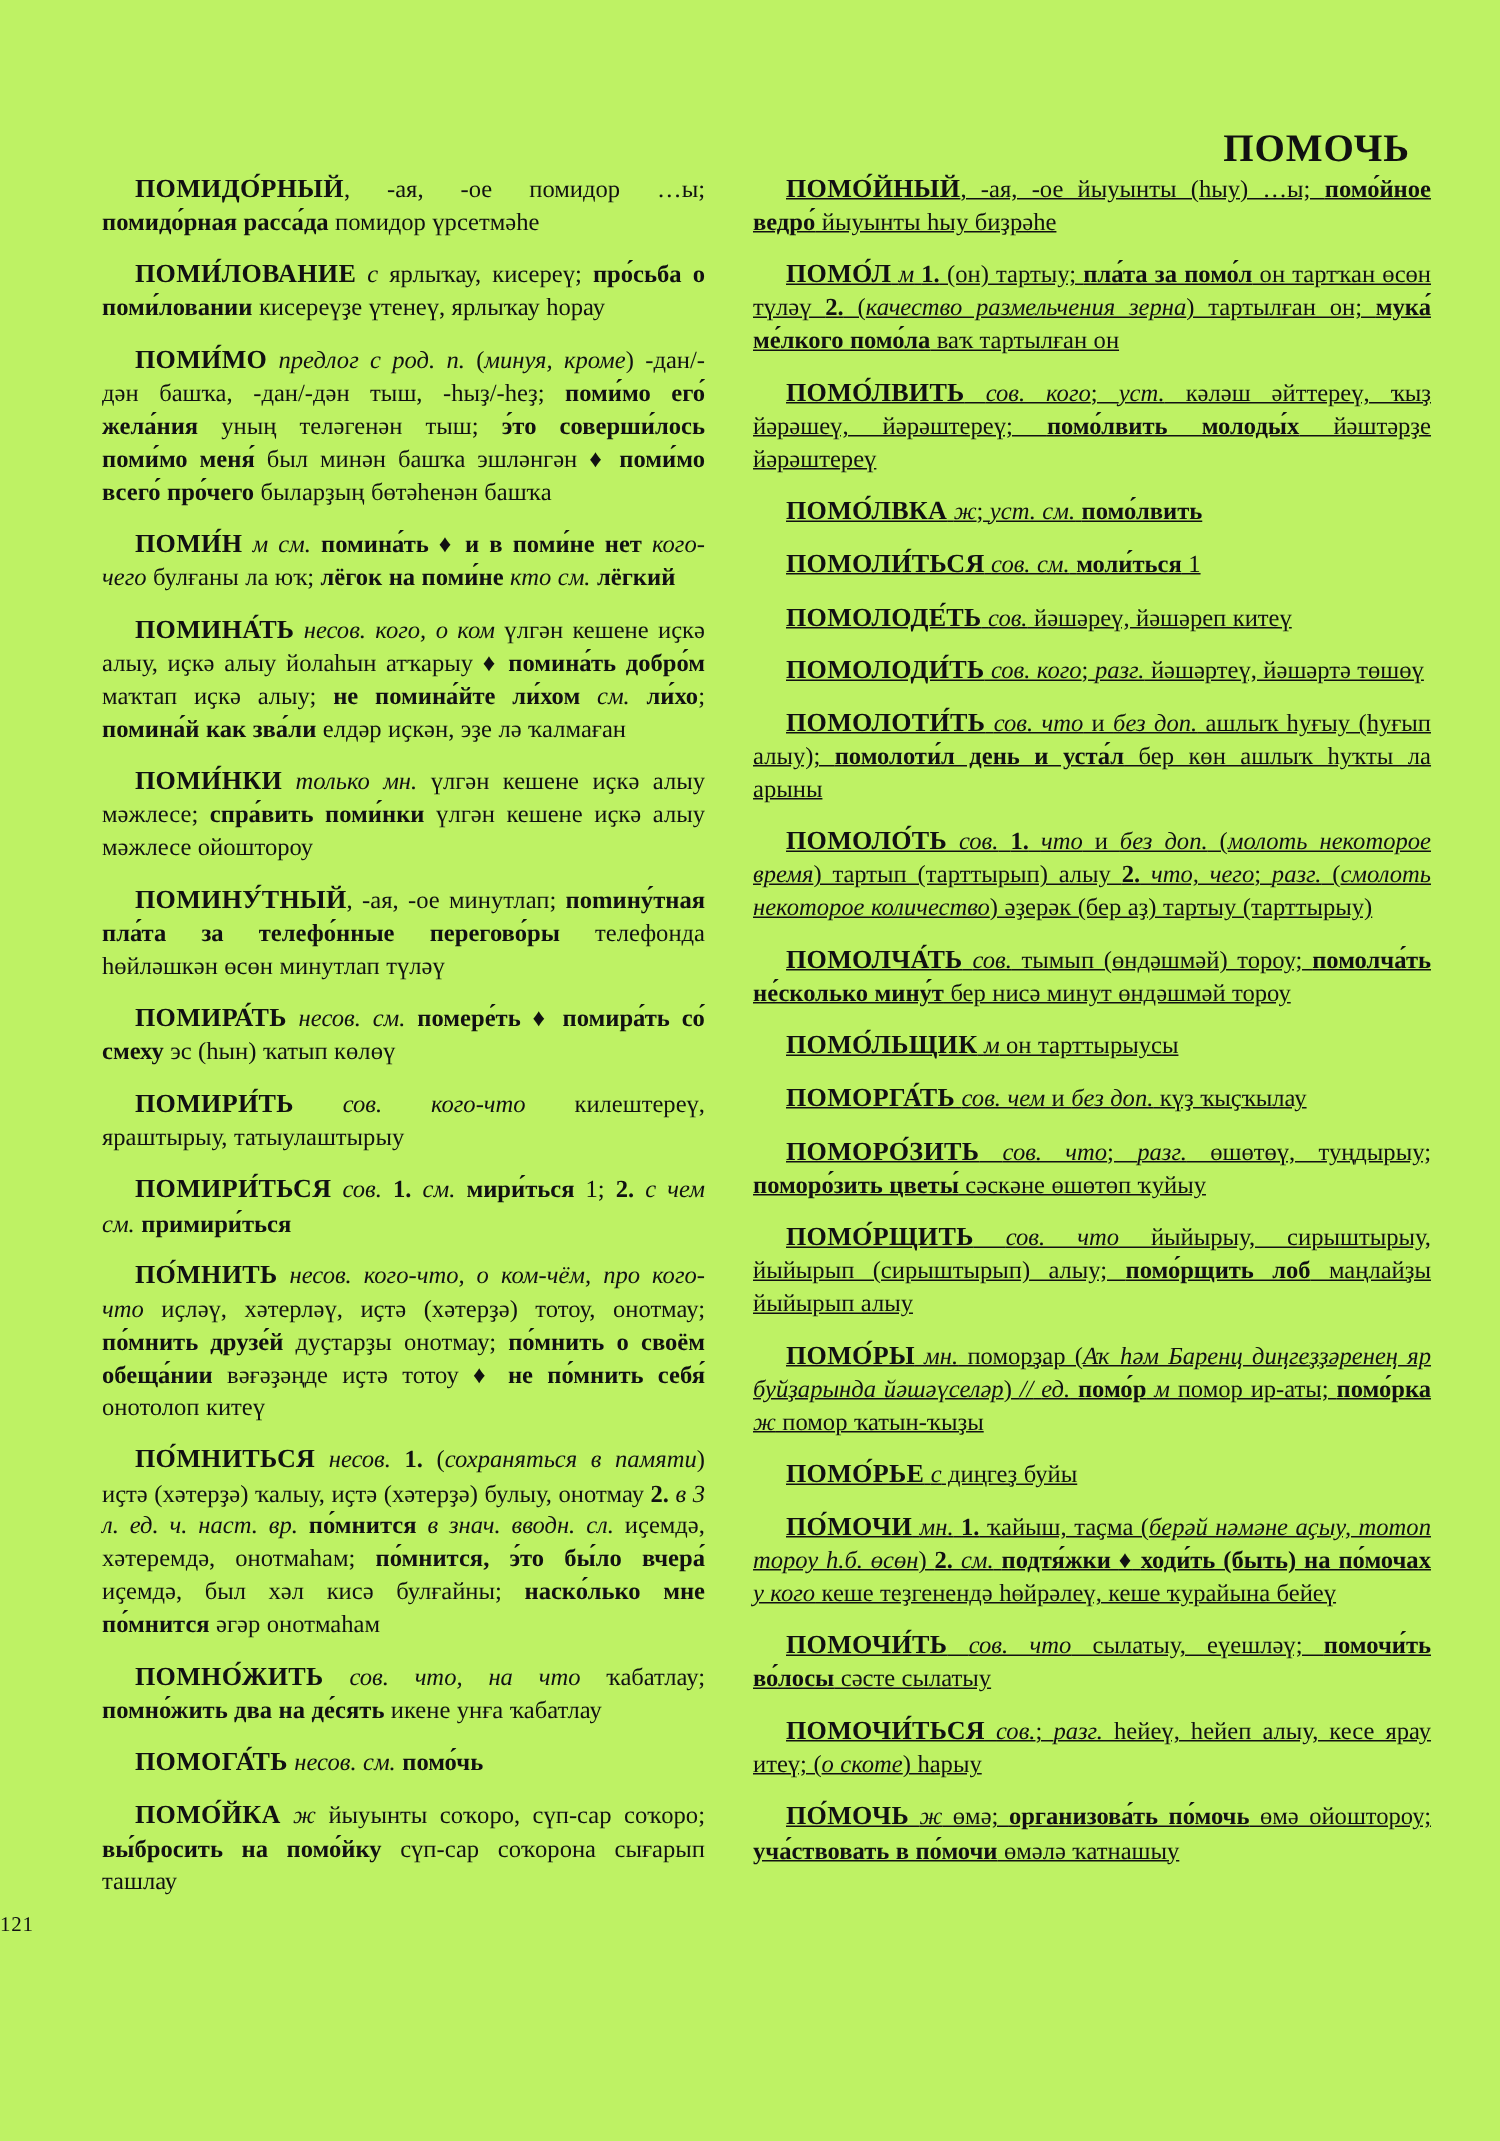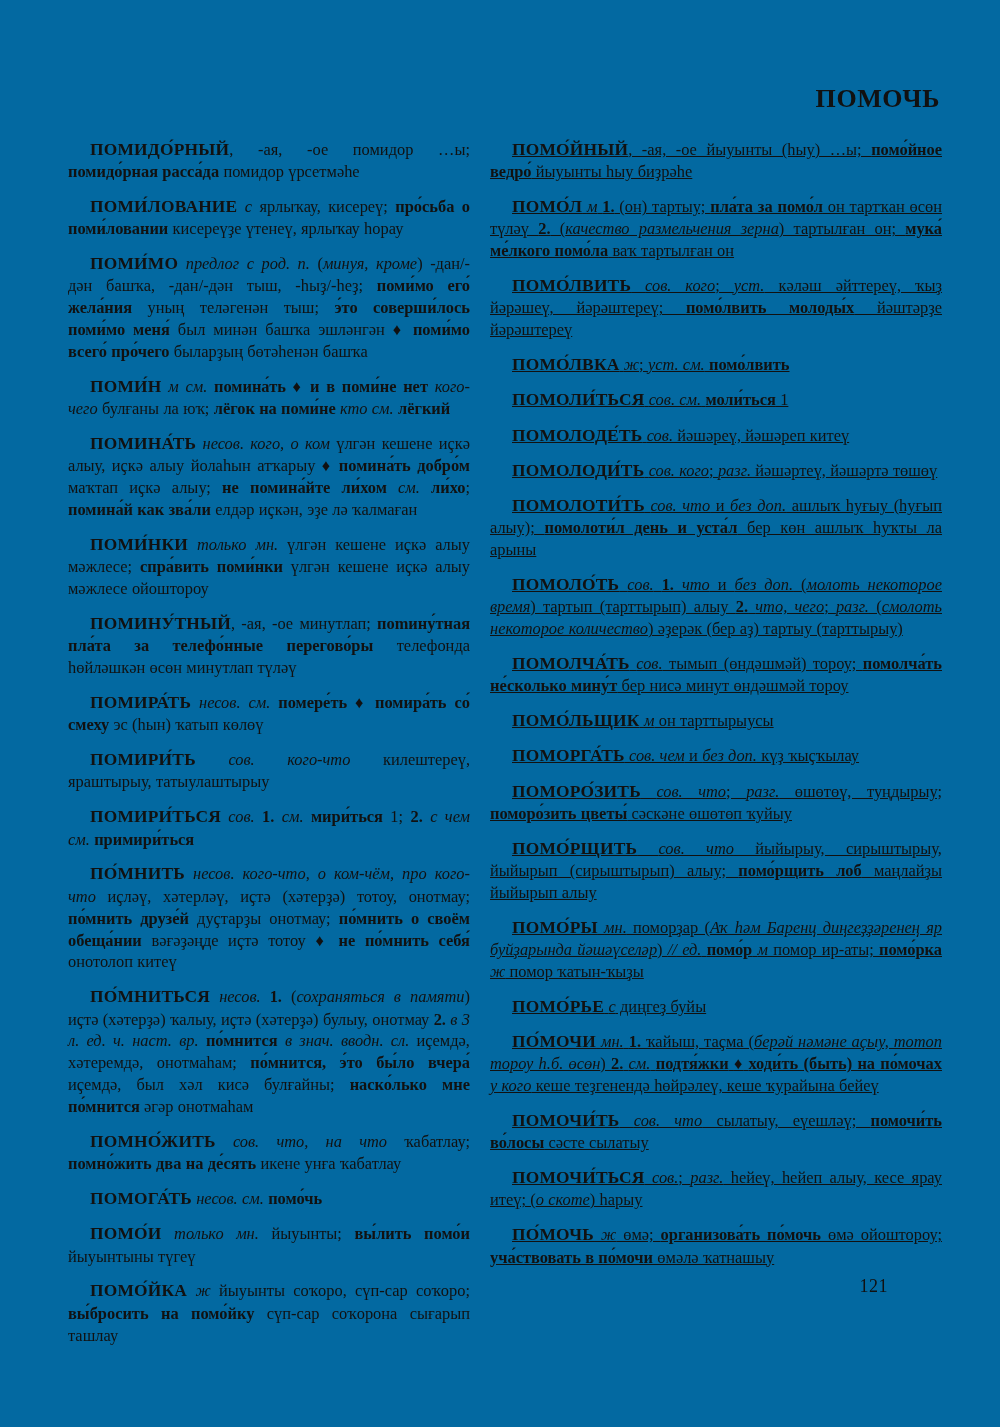--- a/index.html
+++ b/index.html
@@ -8,44 +8,44 @@
     background: #ffffff;
   }
   body {
     font-family: "Liberation Serif", "DejaVu Serif", serif;
     color: #111111;
   }
   .page {
     position: relative;
     width: 1000px;
     height: 1427px;
-    background: #0369a1;
+    background: #bef264;
     box-sizing: border-box;
     overflow: hidden;
   }
   
   .running-head {
     position: absolute;
     top: 86px;
     left: 68px;
     width: 872px;
     text-align: right;
     font-weight: bold;
     font-size: 26px;
     letter-spacing: 0.6px;
     line-height: 1;
   }
   
   .columns {
     position: absolute;
-    top: 138px;
+    top: 114px;
     left: 68px;
     width: 874px;
     display: flex;
-    gap: 20px;
+    gap: 32px;
   }
   .col {
     width: 402px;
     flex: 0 0 402px;
   }
   .col.right { width: 452px; flex: 0 0 452px; text-decoration: underline; }
   .col.left  { width: 402px; flex: 0 0 402px; }
 
   .entry {
     text-align: justify;
@@ -79,22 +79,22 @@
   
   .dia {
     font-weight: normal;
   }
   
   .folio {
     position: absolute;
     top: 1276px;
     left: 0;
     width: 888px;
-    text-align: right;
-    font-size: 18px;
+    text-align: left;
+    font-size: 14px;
     letter-spacing: 0.5px;
   }
 </style>
 </head>
 <body>
 
 <div class="page">
 
   <div class="running-head">ПОМОЧЬ</div>
 
@@ -107,21 +107,20 @@
         <p class="entry"><span class="hw">ПОМИНА́ТЬ</span> <i class="gr">несов. кого, о ком</i> үлгән кешене иҫкә алыу, иҫкә алыу йолаһын атҡарыу <span class="dia">♦</span> <b class="ph">помина́ть добро́м</b> маҡтап иҫкә алыу; <b class="ph">не помина́йте ли́хом</b> <i class="gr">см.</i> <b class="ph">ли́хо</b>; <b class="ph">помина́й как зва́ли</b> елдәр иҫкән, эҙе лә ҡалмаған</p>
         <p class="entry"><span class="hw">ПОМИ́НКИ</span> <i class="gr">только мн.</i> үлгән кешене иҫкә алыу мәжлесе; <b class="ph">спра́вить поми́нки</b> үлгән кешене иҫкә алыу мәжлесе ойоштороу</p>
         <p class="entry"><span class="hw">ПОМИНУ́ТНЫЙ</span>, -ая, -ое минутлап; <b class="ph">пomину́тная пла́та за телефо́нные перегово́ры</b> телефонда һөйләшкән өсөн минутлап түләү</p>
         <p class="entry"><span class="hw">ПОМИРА́ТЬ</span> <i class="gr">несов. см.</i> <b class="ph">помере́ть</b> <span class="dia">♦</span> <b class="ph">помира́ть со́ смеху</b> эс (һын) ҡатып көлөү</p>
         <p class="entry"><span class="hw">ПОМИРИ́ТЬ</span> <i class="gr">сов. кого-что</i> килештереү, яраштырыу, татыулаштырыу</p>
         <p class="entry"><span class="hw">ПОМИРИ́ТЬСЯ</span> <i class="gr">сов.</i> <span class="num">1.</span> <i class="gr">см.</i> <b class="ph">мири́ться</b> 1; <span class="num">2.</span> <i class="gr">с чем см.</i> <b class="ph">примири́ться</b></p>
         <p class="entry"><span class="hw">ПО́МНИТЬ</span> <i class="gr">несов. кого-что, о ком-чём, про кого-что</i> иҫләү, хәтерләү, иҫтә (хәтерҙә) тотоу, онотмау; <b class="ph">по́мнить друзе́й</b> дуҫтарҙы онотмау; <b class="ph">по́мнить о своём обеща́нии</b> вәғәҙәңде иҫтә тотоу <span class="dia">♦</span> <b class="ph">не по́мнить себя́</b> онотолоп китеү</p>
         <p class="entry"><span class="hw">ПО́МНИТЬСЯ</span> <i class="gr">несов.</i> <span class="num">1.</span> (<i class="gr">сохраняться в памяти</i>) иҫтә (хәтерҙә) ҡалыу, иҫтә (хәтерҙә) булыу, онотмау <span class="num">2.</span> <i class="gr">в 3 л. ед. ч. наст. вр.</i> <b class="ph">по́мнится</b> <i class="gr">в знач. вводн. сл.</i> иҫемдә, хәтеремдә, онотмаһам; <b class="ph">по́мнится, э́то бы́ло вчера́</b> иҫемдә, был хәл кисә булғайны; <b class="ph">наско́лько мне по́мнится</b> әгәр онотмаһам</p>
         <p class="entry"><span class="hw">ПОМНО́ЖИТЬ</span> <i class="gr">сов. что, на что</i> ҡабатлау; <b class="ph">помно́жить два на де́сять</b> икене унға ҡабатлау</p>
         <p class="entry"><span class="hw">ПОМОГА́ТЬ</span> <i class="gr">несов. см.</i> <b class="ph">помо́чь</b></p>
-        <p class="entry"><span class="hw">ПОМО́И</span> <i class="gr">только мн.</i> йыуынты; <b class="ph">вы́лить помо́и</b> йыуынтыны түгеү</p>
         <p class="entry"><span class="hw">ПОМО́ЙКА</span> <i class="gr">ж</i> йыуынты соҡоро, сүп-сар соҡоро; <b class="ph">вы́бросить на помо́йку</b> сүп-сар соҡорона сығарып ташлау</p>
       </div>
     <div class="col right">
         <p class="entry"><span class="hw">ПОМО́ЙНЫЙ</span>, -ая, -ое йыуынты (һыу) …ы; <b class="ph">помо́йное ведро́</b> йыуынты һыу биҙрәһе</p>
         <p class="entry"><span class="hw">ПОМО́Л</span> <i class="gr">м</i> <span class="num">1.</span> (он) тартыу; <b class="ph">пла́та за помо́л</b> он тартҡан өсөн түләү <span class="num">2.</span> (<i class="gr">качество размельчения зерна</i>) тартылған он; <b class="ph">мука́ ме́лкого помо́ла</b> ваҡ тартылған он</p>
         <p class="entry"><span class="hw">ПОМО́ЛВИТЬ</span> <i class="gr">сов. кого</i>; <i class="gr">уст.</i> кәләш әйттереү, ҡыҙ йәрәшеү, йәрәштереү; <b class="ph">помо́лвить молоды́х</b> йәштәрҙе йәрәштереү</p>
         <p class="entry"><span class="hw">ПОМО́ЛВКА</span> <i class="gr">ж</i>; <i class="gr">уст. см.</i> <b class="ph">помо́лвить</b></p>
         <p class="entry"><span class="hw">ПОМОЛИ́ТЬСЯ</span> <i class="gr">сов. см.</i> <b class="ph">моли́ться</b> 1</p>
         <p class="entry"><span class="hw">ПОМОЛОДЕ́ТЬ</span> <i class="gr">сов.</i> йәшәреү, йәшәреп китеү</p>
         <p class="entry"><span class="hw">ПОМОЛОДИ́ТЬ</span> <i class="gr">сов. кого</i>; <i class="gr">разг.</i> йәшәртеү, йәшәртә төшөү</p>

